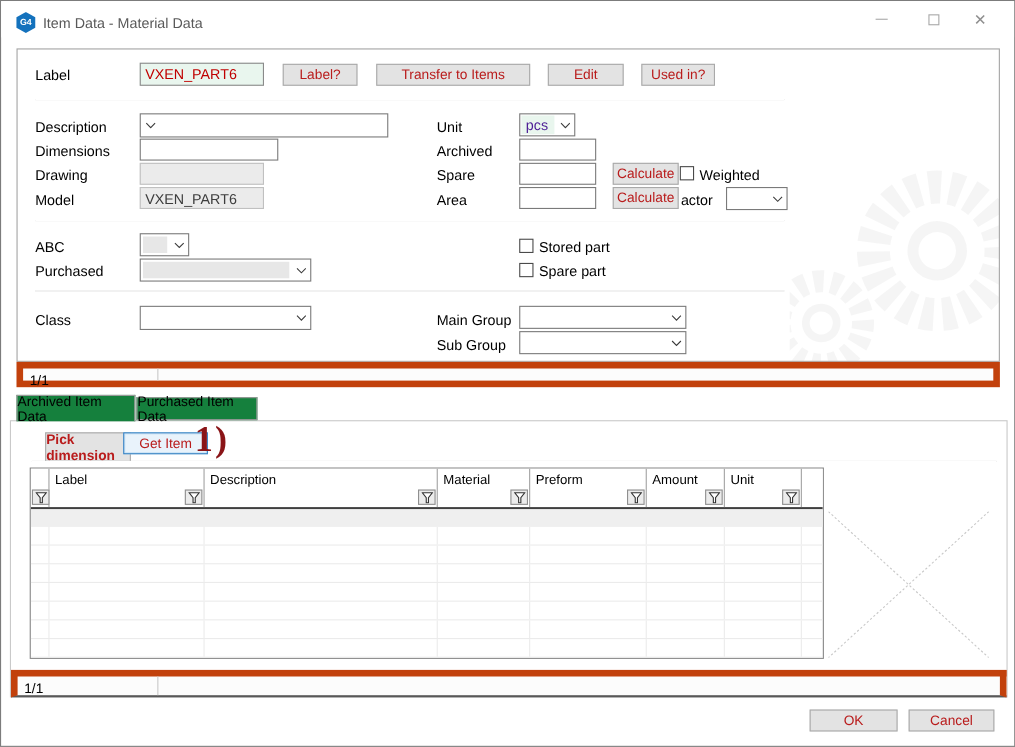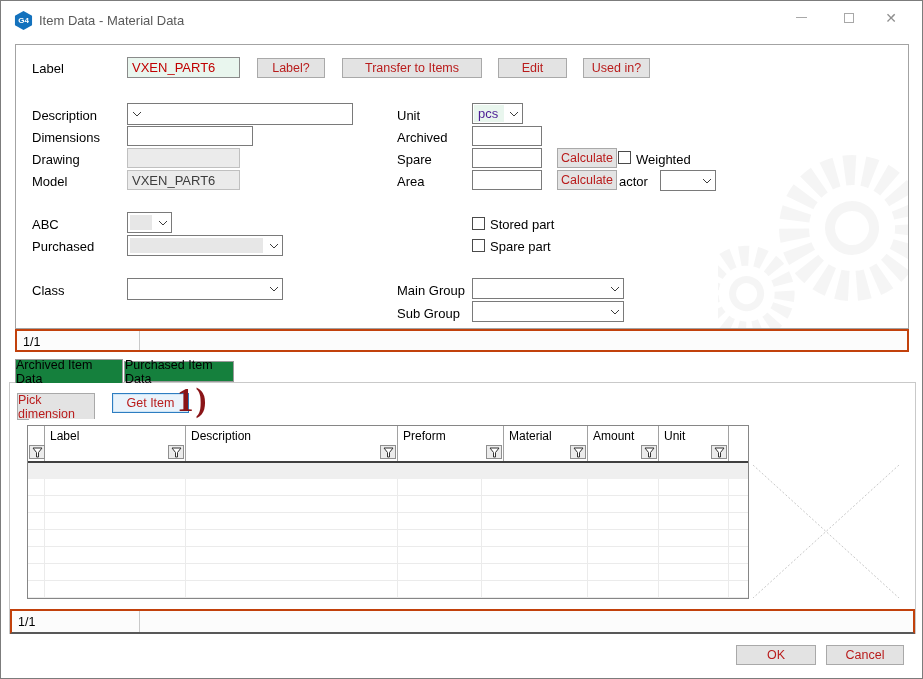--- a/index.html
+++ b/index.html
@@ -30,21 +30,21 @@
   .btn.focusblue { background:#e9f3fb; border:1px solid #2d7dc1; box-shadow:inset 0 0 0 1px #cfe5f6; }
   .combo { position:absolute; border:1px solid #7a7a7a; background:#fff; display:flex; }
   .combo .val { flex:1; font-size:13px; padding:0 4px; display:flex; align-items:center; overflow:hidden; }
   .combo.gray .val { background:#e7e7e7; margin:2px; padding:0 2px; }
   .combo.green .val { background:#e9f6ee; margin:1px; color:#4c1d95; }
   .combo .arr { width:17px; display:flex; align-items:center; justify-content:center; }
   .cb { position:absolute; width:13px; height:13px; border:1px solid #4a4a4a; background:#fff; }
   .sep { position:absolute; height:1px; background:#c6c6c6; border-bottom:1px solid #ffffff; }
   
   .top-panel { position:absolute; left:14px; top:43px; width:894px; height:285px; border:1px solid #a3a3a3; background:#fff; overflow:hidden; }
-  .strip { position:absolute; background:#fcfcfc; border:2px solid #c2410c; font-size:12.5px; }
+  .strip { position:absolute; background:#fcfcfc; border:6px solid #c2410c; font-size:12.5px; }
   .strip .txt { position:absolute; left:6px; top:4px; }
   .strip .vdiv { position:absolute; top:0; bottom:0; width:1px; background:#c9c9c9; }
   .top-strip { left:14px; top:328px; width:894px; height:23px; }
   .bot-strip { left:9px; top:608px; width:905px; height:25px; border-bottom:2px solid #585858; }
   
   .tab { position:absolute; background:#15803d; border:1px solid #9a9a9a; font-size:12.5px; display:flex; align-items:center; justify-content:center; }
   .tab.active { left:14px; top:358px; width:108px; height:24px; z-index:3; border-bottom:none; }
   .tab.inactive { left:123px; top:360px; width:110px; height:21px; z-index:1; }
   .tab-panel { position:absolute; left:8px; top:381px; width:907px; height:252px; border:1px solid #c9c9c9; background:#fff; z-index:0; }
   
@@ -209,21 +209,21 @@
 
   <div class="strip top-strip">
     <span class="txt">1/1</span>
     <span class="vdiv" style="left:122px;"></span>
   </div>
 
   <div class="tab-panel"></div>
   <div class="tab active">Archived Item Data</div>
   <div class="tab inactive">Purchased Item Data</div>
 
-  <div class="btn" style="left:16px; top:392px; width:78px; height:27px; z-index:2;">Pick dimension</div>
+  <div class="btn" style="left:40px; top:392px; width:78px; height:27px; z-index:2;font-weight:bold;">Pick dimension</div>
   <div class="btn focusblue" style="left:111px; top:392px; width:77px; height:20px; z-index:2;">Get Item</div>
   <div class="annotation">1)</div>
   <div class="sep" style="left:28px; top:418px; width:877px; z-index:2;"></div>
 
   <div class="grid">
     <div class="ghead">
       <div class="gcell c0">
         <span class="fbtn left">
             <svg width="11" height="11" viewBox="0 0 11 11">
               <path d="M1 1 H10 L6.5 5.5 V10 H4.5 V5.5 Z" fill="#fff" stroke="#333"></path>
@@ -239,30 +239,30 @@
           </span>
       </div>
       <div class="gcell c2">
         <span class="ctit">Description</span>
         <span class="fbtn">
             <svg width="11" height="11" viewBox="0 0 11 11">
               <path d="M1 1 H10 L6.5 5.5 V10 H4.5 V5.5 Z" fill="#fff" stroke="#333"></path>
             </svg>
           </span>
       </div>
+      <div class="gcell c3">
+        <span class="ctit">Material</span>
+        <span class="fbtn">
+            <svg width="11" height="11" viewBox="0 0 11 11">
+              <path d="M1 1 H10 L6.5 5.5 V10 H4.5 V5.5 Z" fill="#fff" stroke="#333"></path>
+            </svg>
+          </span>
+      </div>
       <div class="gcell c4">
         <span class="ctit">Preform</span>
-        <span class="fbtn">
-            <svg width="11" height="11" viewBox="0 0 11 11">
-              <path d="M1 1 H10 L6.5 5.5 V10 H4.5 V5.5 Z" fill="#fff" stroke="#333"></path>
-            </svg>
-          </span>
-      </div>
-      <div class="gcell c3">
-        <span class="ctit">Material</span>
         <span class="fbtn">
             <svg width="11" height="11" viewBox="0 0 11 11">
               <path d="M1 1 H10 L6.5 5.5 V10 H4.5 V5.5 Z" fill="#fff" stroke="#333"></path>
             </svg>
           </span>
       </div>
       <div class="gcell c5">
         <span class="ctit">Amount</span>
         <span class="fbtn">
             <svg width="11" height="11" viewBox="0 0 11 11">

